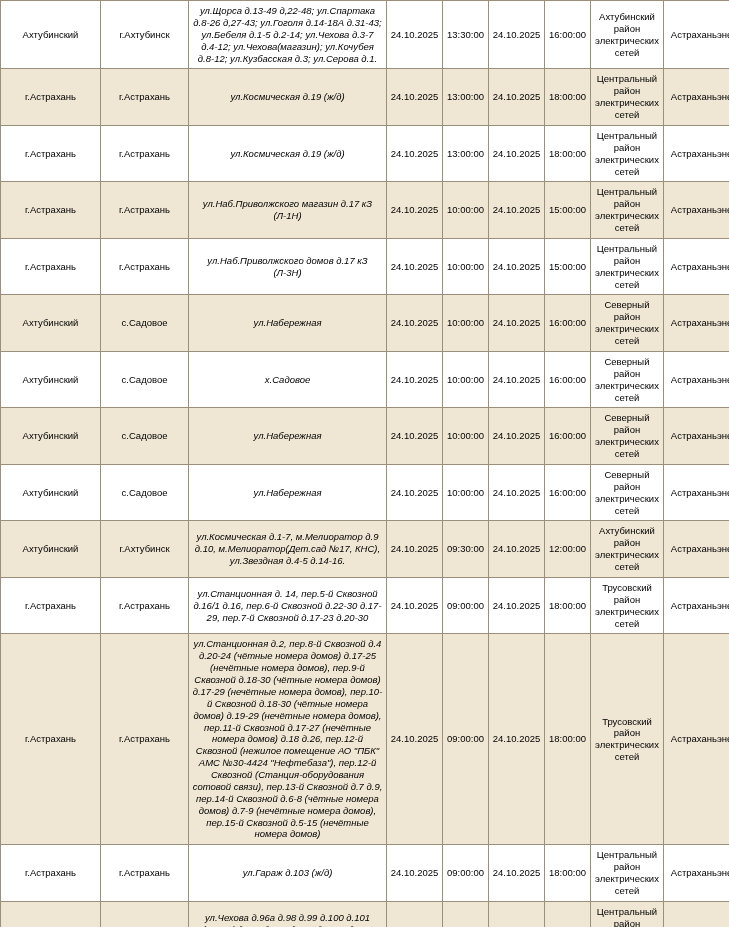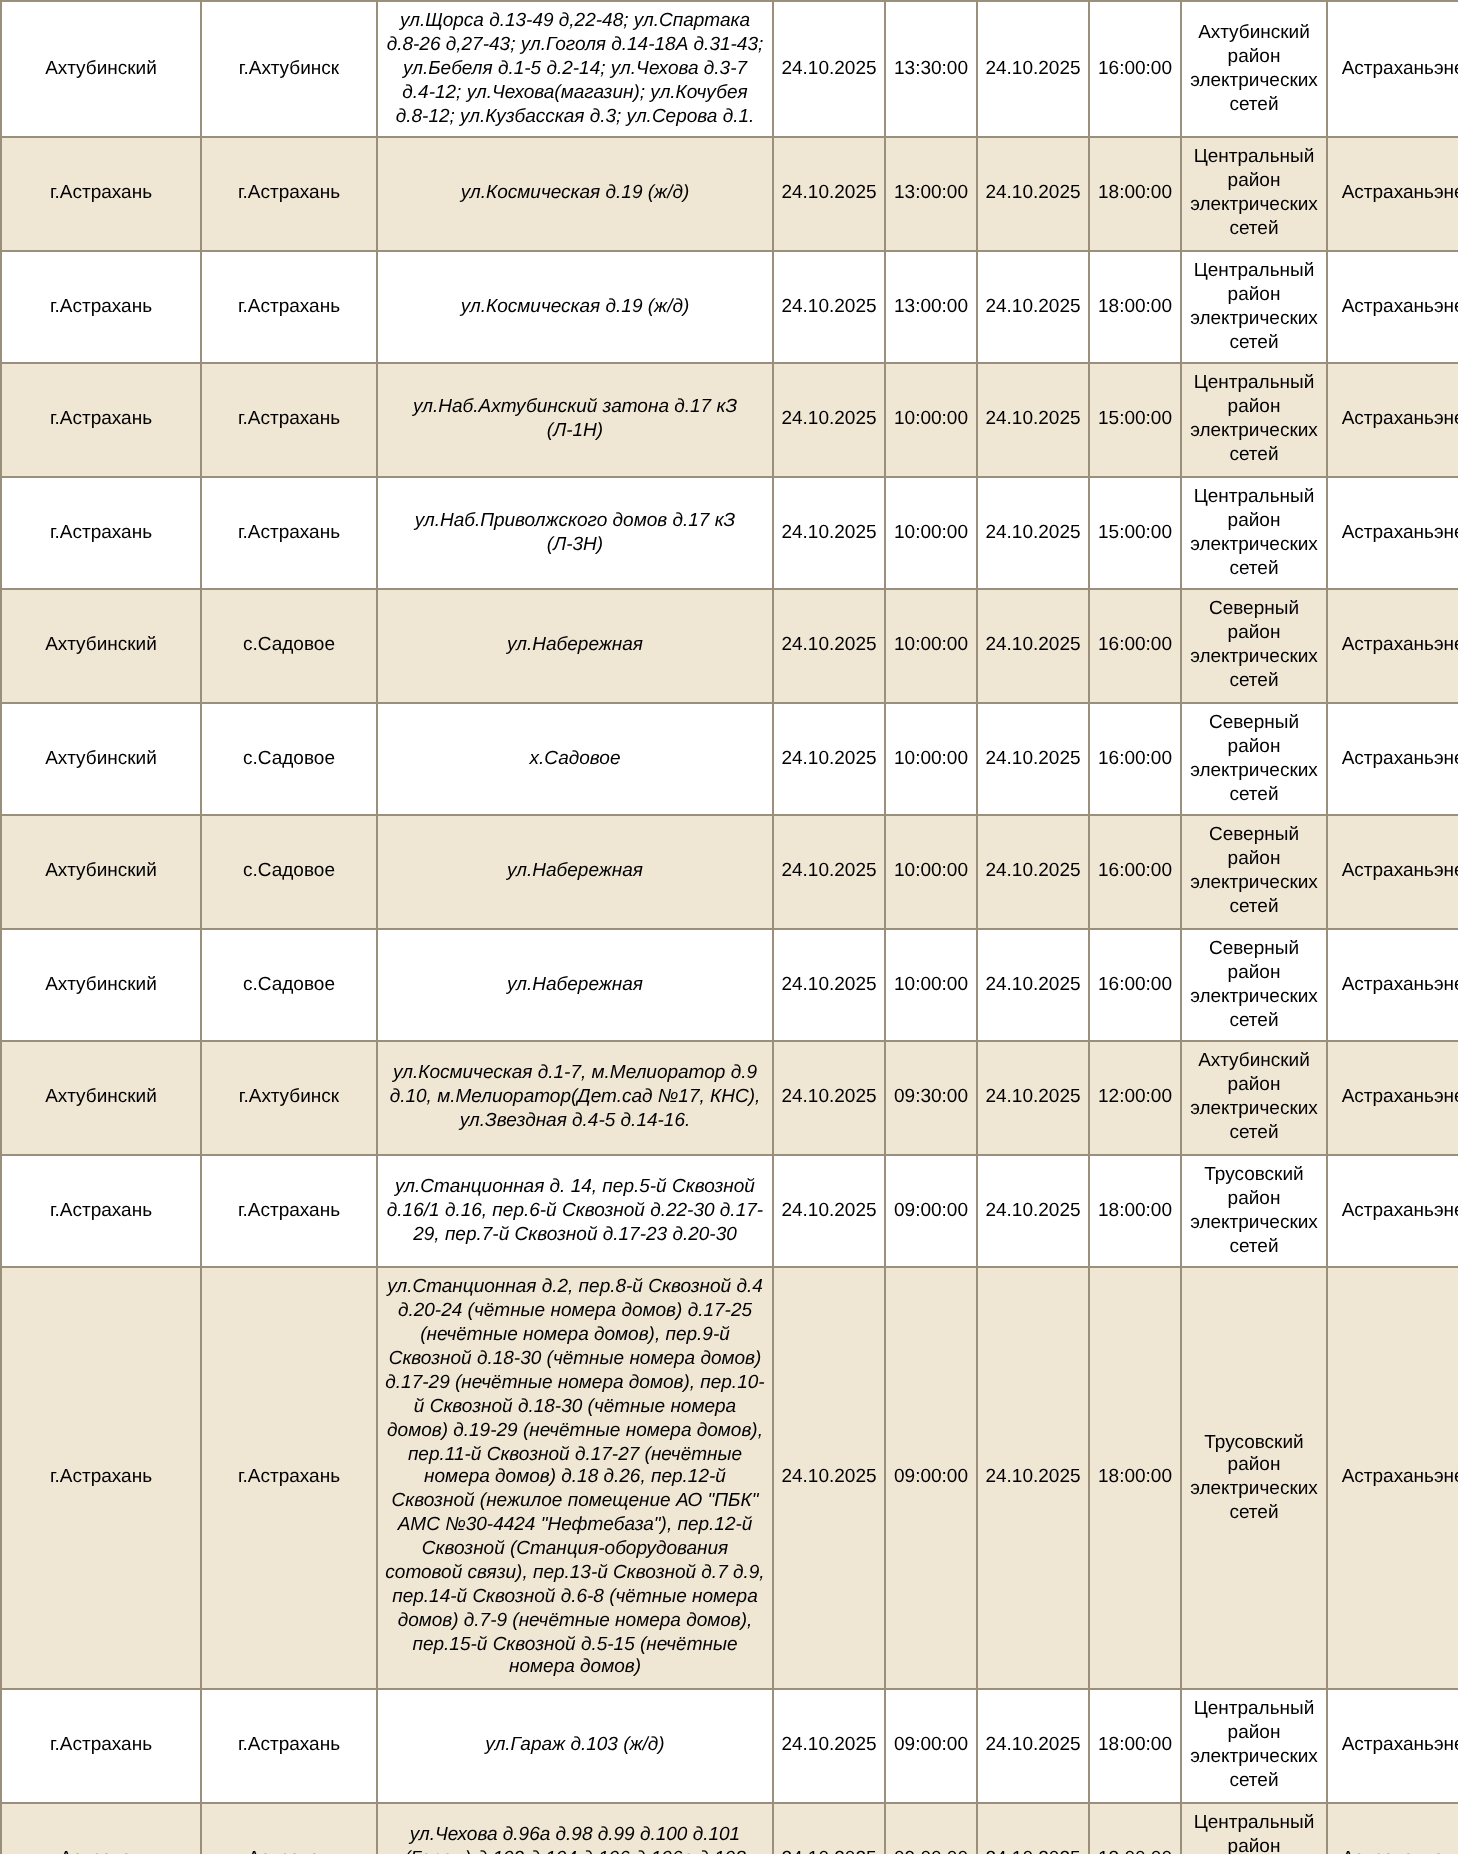--- a/index.html
+++ b/index.html
@@ -93,21 +93,21 @@
         <td>24.10.2025</td>
         <td>13:00:00</td>
         <td>24.10.2025</td>
         <td>18:00:00</td>
         <td>Центральный район электрических сетей</td>
         <td>Астраханьэнерго</td>
       </tr>
       <tr class="row-odd">
         <td>г.Астрахань</td>
         <td>г.Астрахань</td>
-        <td class="streets">ул.Наб.Ахтубинский затона д.17 кЗ (Л-1Н)</td>
+        <td class="streets">ул.Наб.Приволжского магазин д.17 кЗ (Л-1Н)</td>
         <td>24.10.2025</td>
         <td>10:00:00</td>
         <td>24.10.2025</td>
         <td>15:00:00</td>
         <td>Центральный район электрических сетей</td>
         <td>Астраханьэнерго</td>
       </tr>
       <tr class="row-even">
         <td>г.Астрахань</td>
         <td>г.Астрахань</td>

